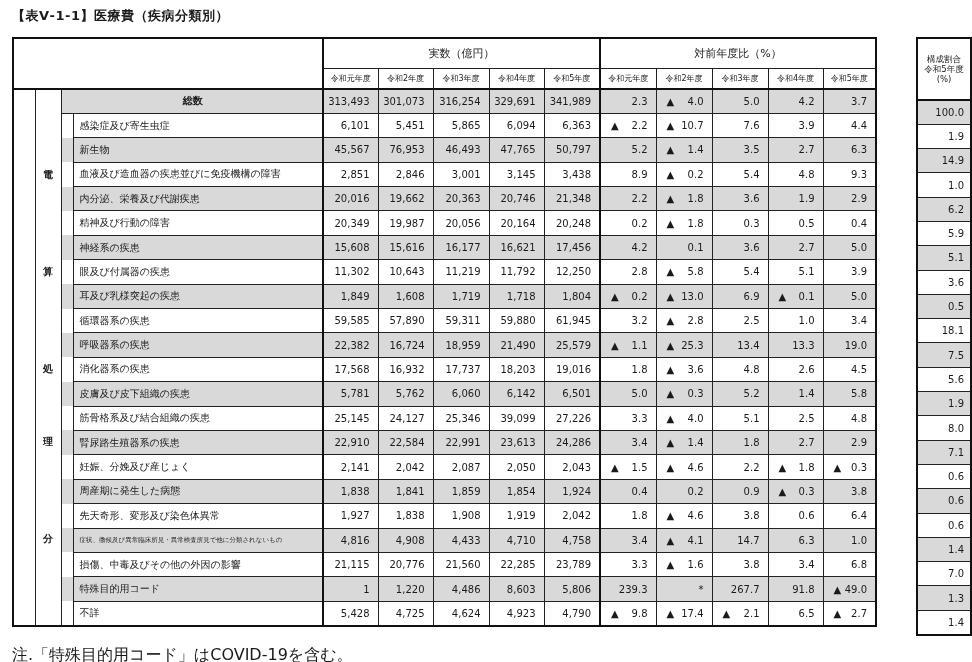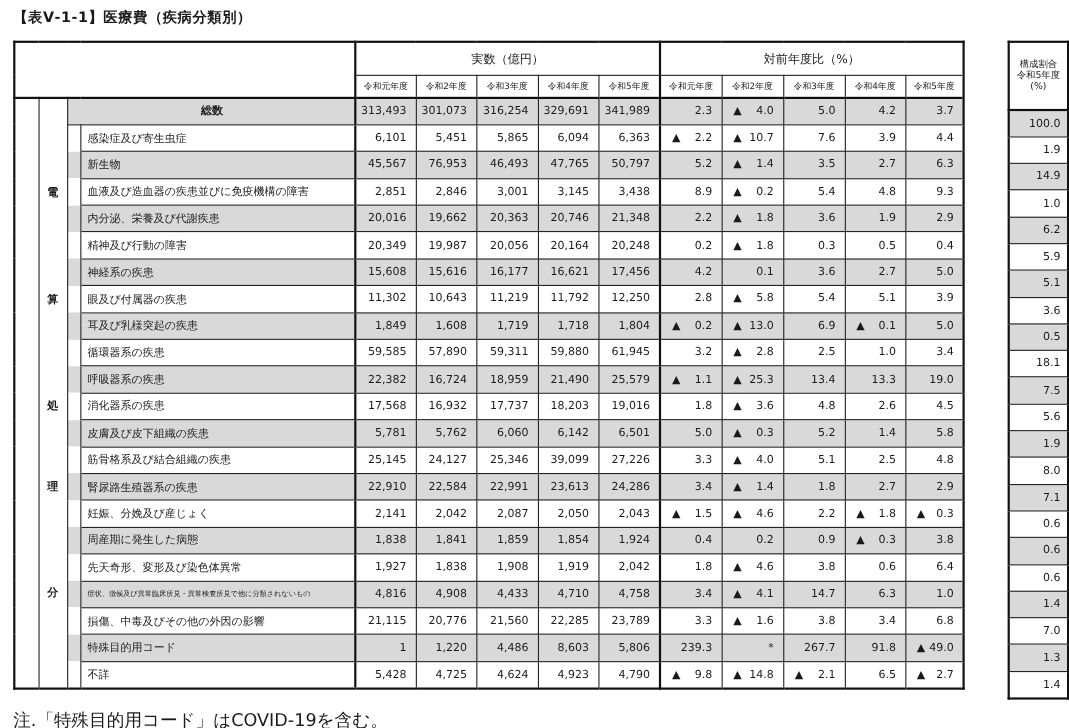--- a/index.html
+++ b/index.html
@@ -379,21 +379,21 @@
       </tr>
       <tr>
         <td class="w thick-b" style="border-top: none; border-bottom: 2px solid rgb(17, 17, 17);"></td>
         <td class="lbl w thick-b">不詳</td>
         <td class="num w thick-l thick-b">5,428</td>
         <td class="num w thick-b">4,725</td>
         <td class="num w thick-b">4,624</td>
         <td class="num w thick-b">4,923</td>
         <td class="num w thick-r thick-b">4,790</td>
         <td class="pct w thick-b"><span class="tri">▲</span><span>9.8</span></td>
-        <td class="pct w thick-b"><span class="tri">▲</span><span>14.8</span></td>
+        <td class="pct w thick-b"><span class="tri">▲</span><span>17.4</span></td>
         <td class="pct w thick-b"><span class="tri">▲</span><span>2.1</span></td>
         <td class="pct w thick-b"><span class="tri"></span><span>6.5</span></td>
         <td class="pct w thick-r thick-b"><span class="tri">▲</span><span>2.7</span></td>
       </tr>
     </tbody>
 </table>
 
 <table class="side">
   <colgroup>
       <col style="width:54px">

